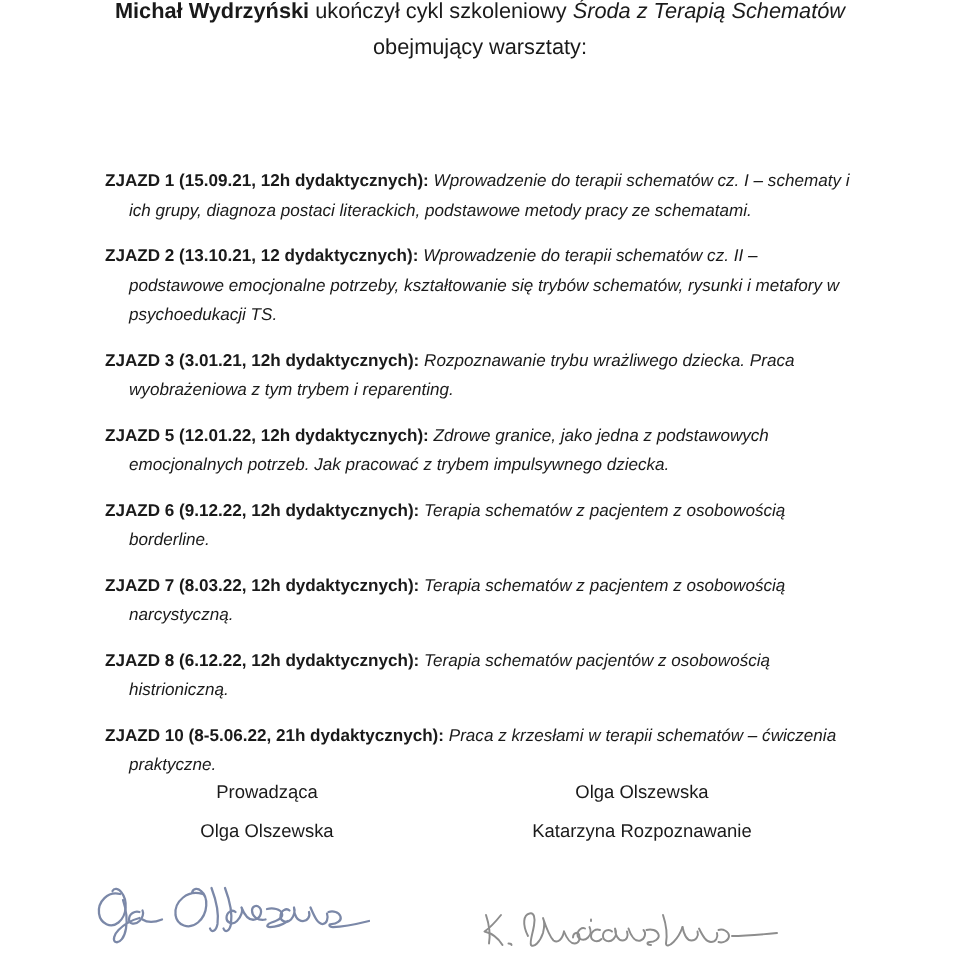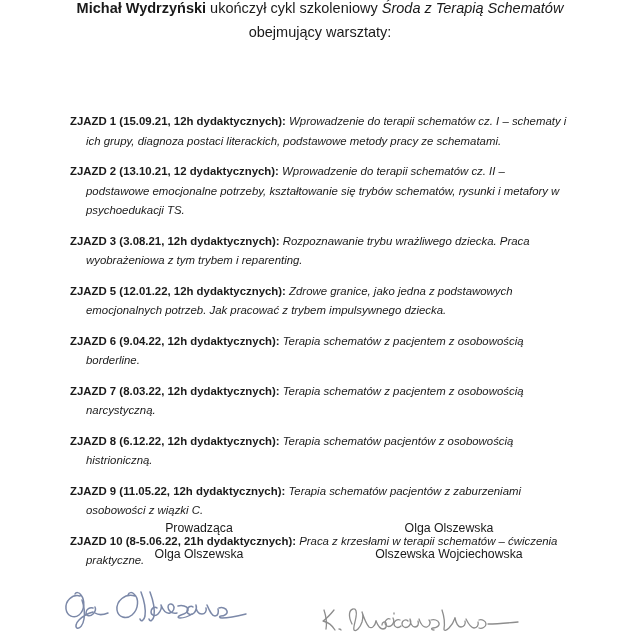--- a/index.html
+++ b/index.html
@@ -58,21 +58,21 @@
     margin-left: -16px;
   }
   .entry .desc {
     font-style: italic;
   }
 
   
   .sig-area {
     position: absolute;
     top: 515px;
-    left: 84px;
+    left: 63px;
     width: 500px;
   }
   .sig-row {
     display: flex;
     width: 100%;
   }
   .sig-col {
     box-sizing: border-box;
     text-align: center;
     font-size: 12.3px;
@@ -110,51 +110,48 @@
   </div>
 
   <div class="entries">
     <div class="entry">
       <span class="lbl">ZJAZD 1 (15.09.21, 12h dydaktycznych):</span><span class="desc"> Wprowadzenie do terapii schematów cz. I – schematy i ich grupy, diagnoza postaci literackich, podstawowe metody pracy ze schematami.</span>
     </div>
     <div class="entry">
       <span class="lbl">ZJAZD 2 (13.10.21, 12 dydaktycznych):</span><span class="desc"> Wprowadzenie do terapii schematów cz. II – podstawowe emocjonalne potrzeby, kształtowanie się trybów schematów, rysunki i metafory w psychoedukacji TS.</span>
     </div>
     <div class="entry">
-      <span class="lbl">ZJAZD 3 (3.08.21, 12h dydaktycznych):</span><span class="desc"> Rozpoznawanie trybu wrażliwego dziecka. Praca wyobrażeniowa z tym trybem i reparenting.</span>
+      <span class="lbl">ZJAZD 3 (3.01.21, 12h dydaktycznych):</span><span class="desc"> Rozpoznawanie trybu wrażliwego dziecka. Praca wyobrażeniowa z tym trybem i reparenting.</span>
     </div>
     <div class="entry">
       <span class="lbl">ZJAZD 5 (12.01.22, 12h dydaktycznych):</span><span class="desc"> Zdrowe granice, jako jedna z podstawowych emocjonalnych potrzeb. Jak pracować z trybem impulsywnego dziecka.</span>
     </div>
     <div class="entry">
-      <span class="lbl">ZJAZD 6 (9.04.22, 12h dydaktycznych):</span><span class="desc"> Terapia schematów z pacjentem z osobowością borderline.</span>
+      <span class="lbl">ZJAZD 6 (9.12.22, 12h dydaktycznych):</span><span class="desc"> Terapia schematów z pacjentem z osobowością borderline.</span>
     </div>
     <div class="entry">
       <span class="lbl">ZJAZD 7 (8.03.22, 12h dydaktycznych):</span><span class="desc"> Terapia schematów z pacjentem z osobowością narcystyczną.</span>
     </div>
     <div class="entry">
       <span class="lbl">ZJAZD 8 (6.12.22, 12h dydaktycznych):</span><span class="desc"> Terapia schematów pacjentów z osobowością histrioniczną.</span>
-    </div>
-    <div class="entry">
-      <span class="lbl">ZJAZD 9 (11.05.22, 12h dydaktycznych):</span><span class="desc"> Terapia schematów pacjentów z zaburzeniami osobowości z wiązki C.</span>
     </div>
     <div class="entry">
       <span class="lbl">ZJAZD 10 (8-5.06.22, 21h dydaktycznych):</span><span class="desc"> Praca z krzesłami w terapii schematów – ćwiczenia praktyczne.</span>
     </div>
   </div>
 
   <div class="sig-area">
     <div class="sig-row">
       <div class="sig-col left">
         <div class="sig-line">Prowadząca</div>
         <div class="sig-line">Olga Olszewska</div>
       </div>
       <div class="sig-col right">
         <div class="sig-line">Olga Olszewska</div>
-        <div class="sig-line">Olszewska Wojciechowska</div>
+        <div class="sig-line">Katarzyna Rozpoznawanie</div>
       </div>
     </div>
   </div>
 
   <div class="signature sig-olga">
     <svg width="200" height="46" viewBox="0 0 200 46" fill="none" xmlns="http://www.w3.org/2000/svg" stroke="#7b88a8" stroke-width="1.5" stroke-linecap="round" stroke-linejoin="round">
       <path d="M18 8 C10 6, 3 13, 4 21 C5 28, 12 31, 17 27 C23 22, 23 12, 19 7 C17 4, 14 4, 13 6"></path>
       <path d="M20 12 C22 18, 23 25, 22 31 C21 37, 18 41, 15 40 C13 39, 14 35, 17 32 C21 28, 27 25, 31 24"></path>
       <path d="M31 20 C28 19, 24 21, 24 25 C24 28, 28 29, 31 26 C33 24, 34 21, 33 19"></path>
       <path d="M33 25 C36 27, 41 27, 46 25"></path>

